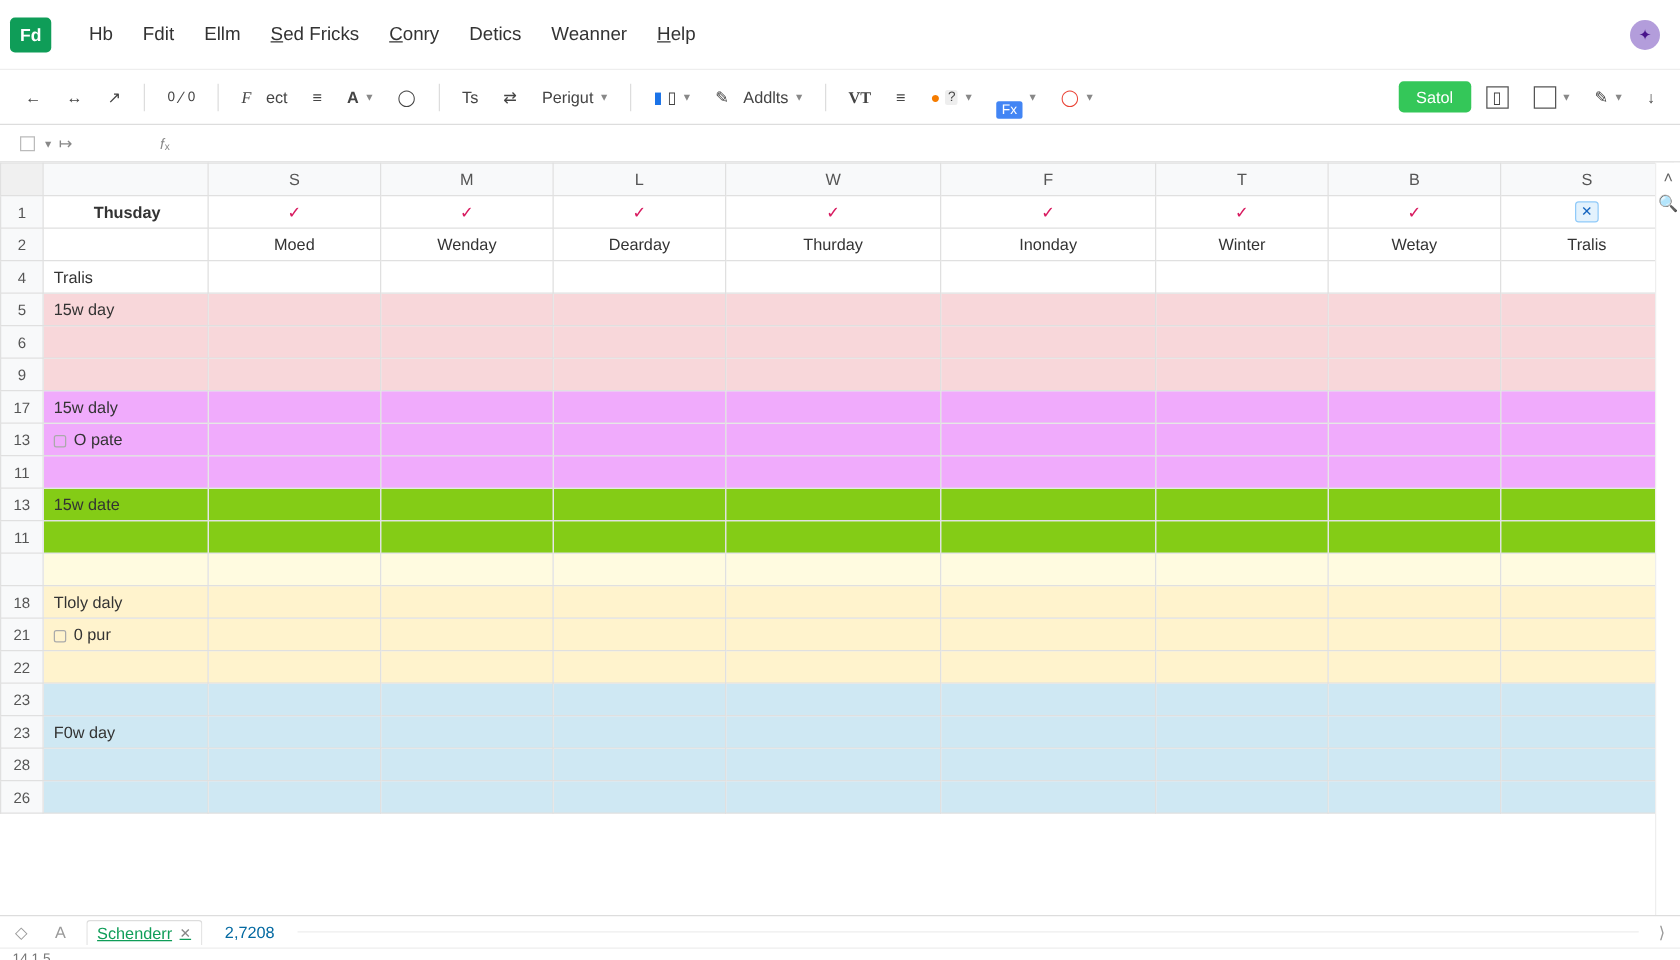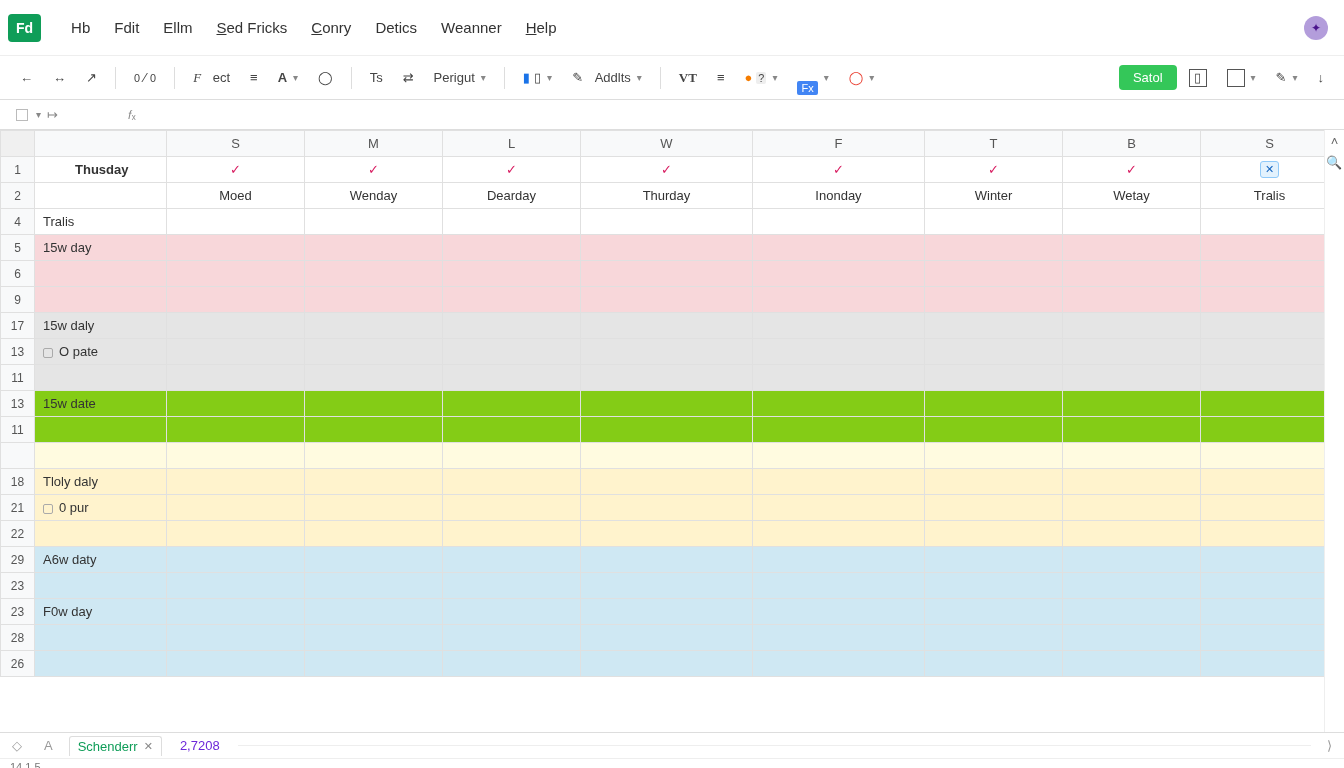--- a/index.html
+++ b/index.html
@@ -35,34 +35,34 @@
   .rowhead { width: 34px; background:#f8f9fa; font-size:12px; color:#555;}
   .colA { width: 132px; text-align:left; padding-left:8px;}
   col.first { width:34px;} col.A{width:132px;} col.norm{width:138px;} col.wide{width:172px;}
 
   .check { color: #d81b60; font-size:13px;}
   .filter-badge { display:inline-block; background:#e3f2fd; color:#1565c0; border:1px solid #90caf9; border-radius:3px; padding:1px 4px; font-size:11px;}
   .bold { font-weight:bold;margin-left:32px;}
   .cbox { display:inline-block; width:10px;height:10px;border:1px solid #aaa;border-radius:2px;margin-right:6px;vertical-align:middle;}
 
   .bg-pink { background:#f8d7da;}
-  .bg-orange { background:#e5e5e5;}
+  .bg-orange { background:#f0abfc;}
   .bg-green { background:#84cc16;}
   .bg-yellow { background:#fff3cd;}
   .bg-lyellow { background:#fffbe0;}
   .bg-blue { background:#cfe8f3;}
 
   .right-gutter { position:absolute; right:0; top:0; width:20px; height:100%; background:#fff; border-left:1px solid #eee; display:flex; flex-direction:column; align-items:center; padding-top:4px; gap:6px;}
   .rg-icon { font-size:13px; color:#666; cursor:pointer;}
 
   
   .sheet-tabs { display:flex; align-items:center; height:26px; border-top:1px solid #ddd; padding:0 6px; gap:10px; font-size:13px;}
-  .tab { display:flex; align-items:center; gap:6px; padding:2px 8px; border:1px solid #ddd; border-bottom:none; border-radius:3px 3px 0 0; color:#0f9d58; cursor:pointer;}
+  .tab { display:flex; align-items:center; gap:6px; padding:2px 8px; border:1px solid #ddd; border-bottom:none; border-radius:3px 3px 0 0; color:#0f9d58; cursor:pointer;text-decoration:underline;}
   .tab .close{color:#888;font-size:11px;}
-  .tab-plain { padding:2px 8px; color:#6d28d9;}
+  .tab-plain { padding:2px 8px; color:#0369a1;}
   .tabs-ctrl{color:#999;padding:0 6px;cursor:pointer;}
   .status-bar { height:22px; border-top:1px solid #eee; font-size:11px; color:#777; padding:2px 10px;}
 </style>
 </head>
 <body>
 
 <div class="menubar">
   <div class="app-icon">Fd</div>
   <div id="menu-holder" style="display:flex;">
       <div class="menu-item">Hb</div>
@@ -343,32 +343,20 @@
           <td class="bg-yellow"></td>
           <td class="bg-yellow"></td>
           <td class="bg-yellow"></td>
           <td class="bg-yellow"></td>
           <td class="bg-yellow"></td>
           <td class="bg-yellow"></td>
           <td class="bg-yellow"></td>
           <td class="bg-yellow"></td>
         </tr>
         <tr>
-          <td class="rowhead">29</td>
-          <td class="colA bg-blue">A6w daty</td>
-          <td class="bg-blue"></td>
-          <td class="bg-blue"></td>
-          <td class="bg-blue"></td>
-          <td class="bg-blue"></td>
-          <td class="bg-blue"></td>
-          <td class="bg-blue"></td>
-          <td class="bg-blue"></td>
-          <td class="bg-blue"></td>
-        </tr>
-        <tr>
           <td class="rowhead">23</td>
           <td class="colA bg-blue"></td>
           <td class="bg-blue"></td>
           <td class="bg-blue"></td>
           <td class="bg-blue"></td>
           <td class="bg-blue"></td>
           <td class="bg-blue"></td>
           <td class="bg-blue"></td>
           <td class="bg-blue"></td>
           <td class="bg-blue"></td>

